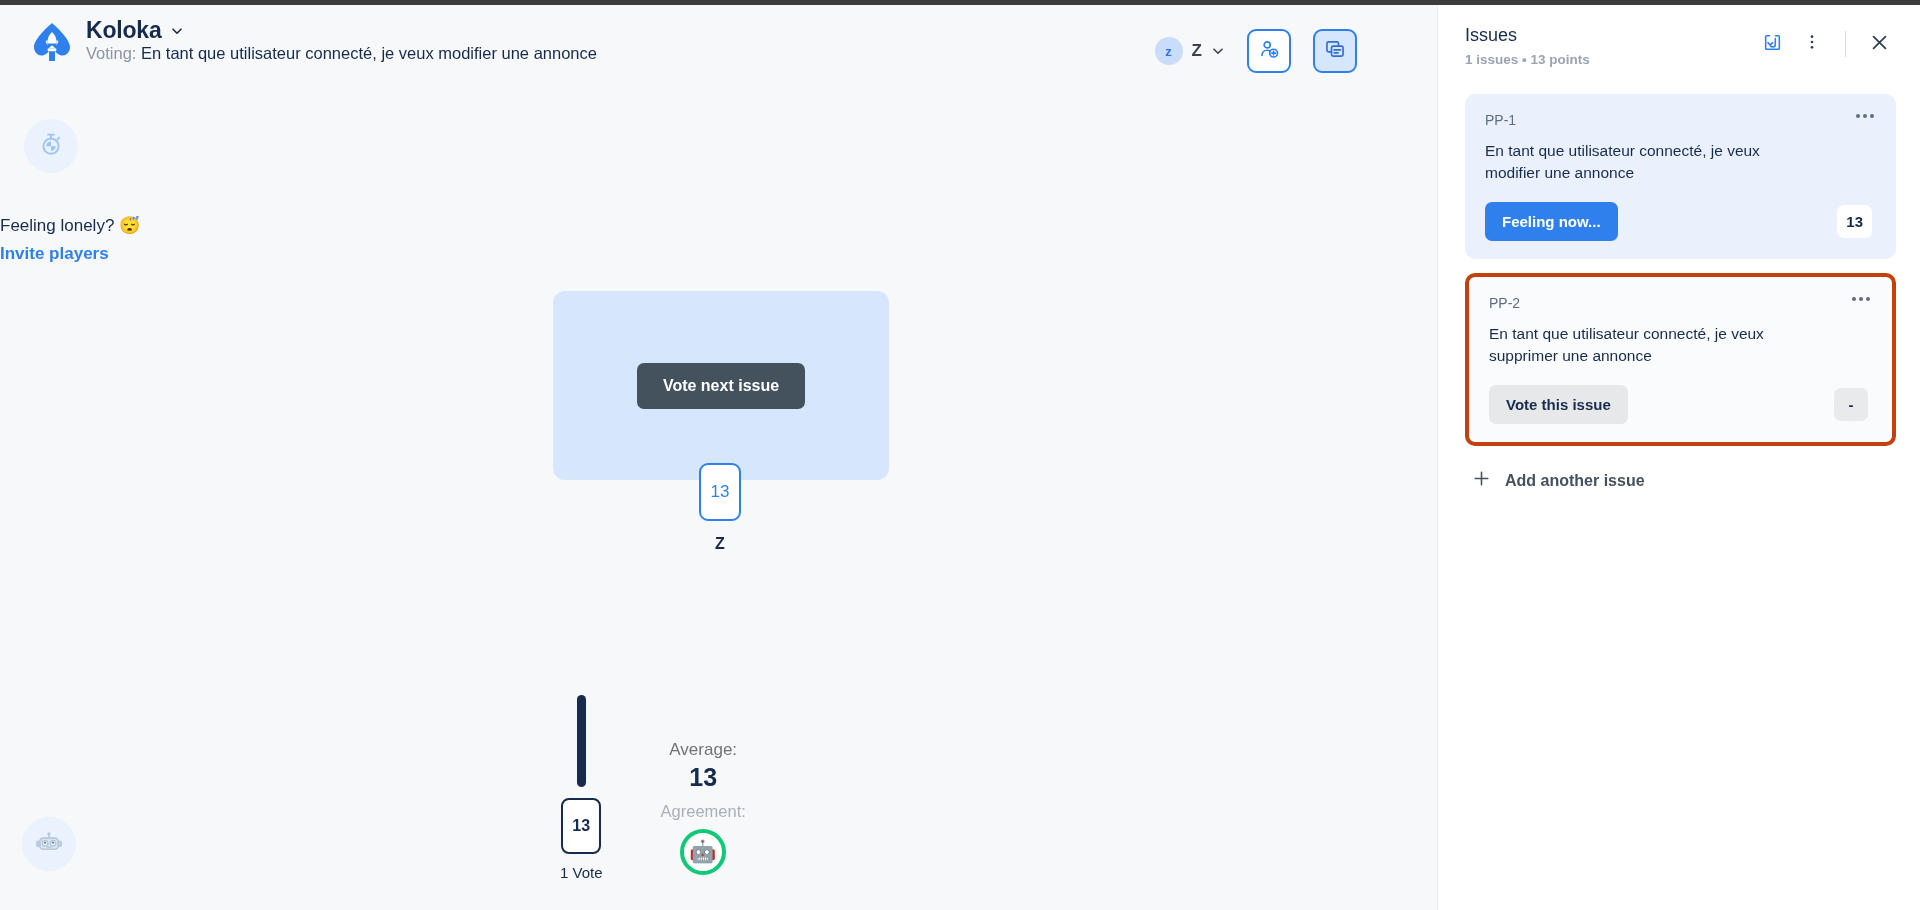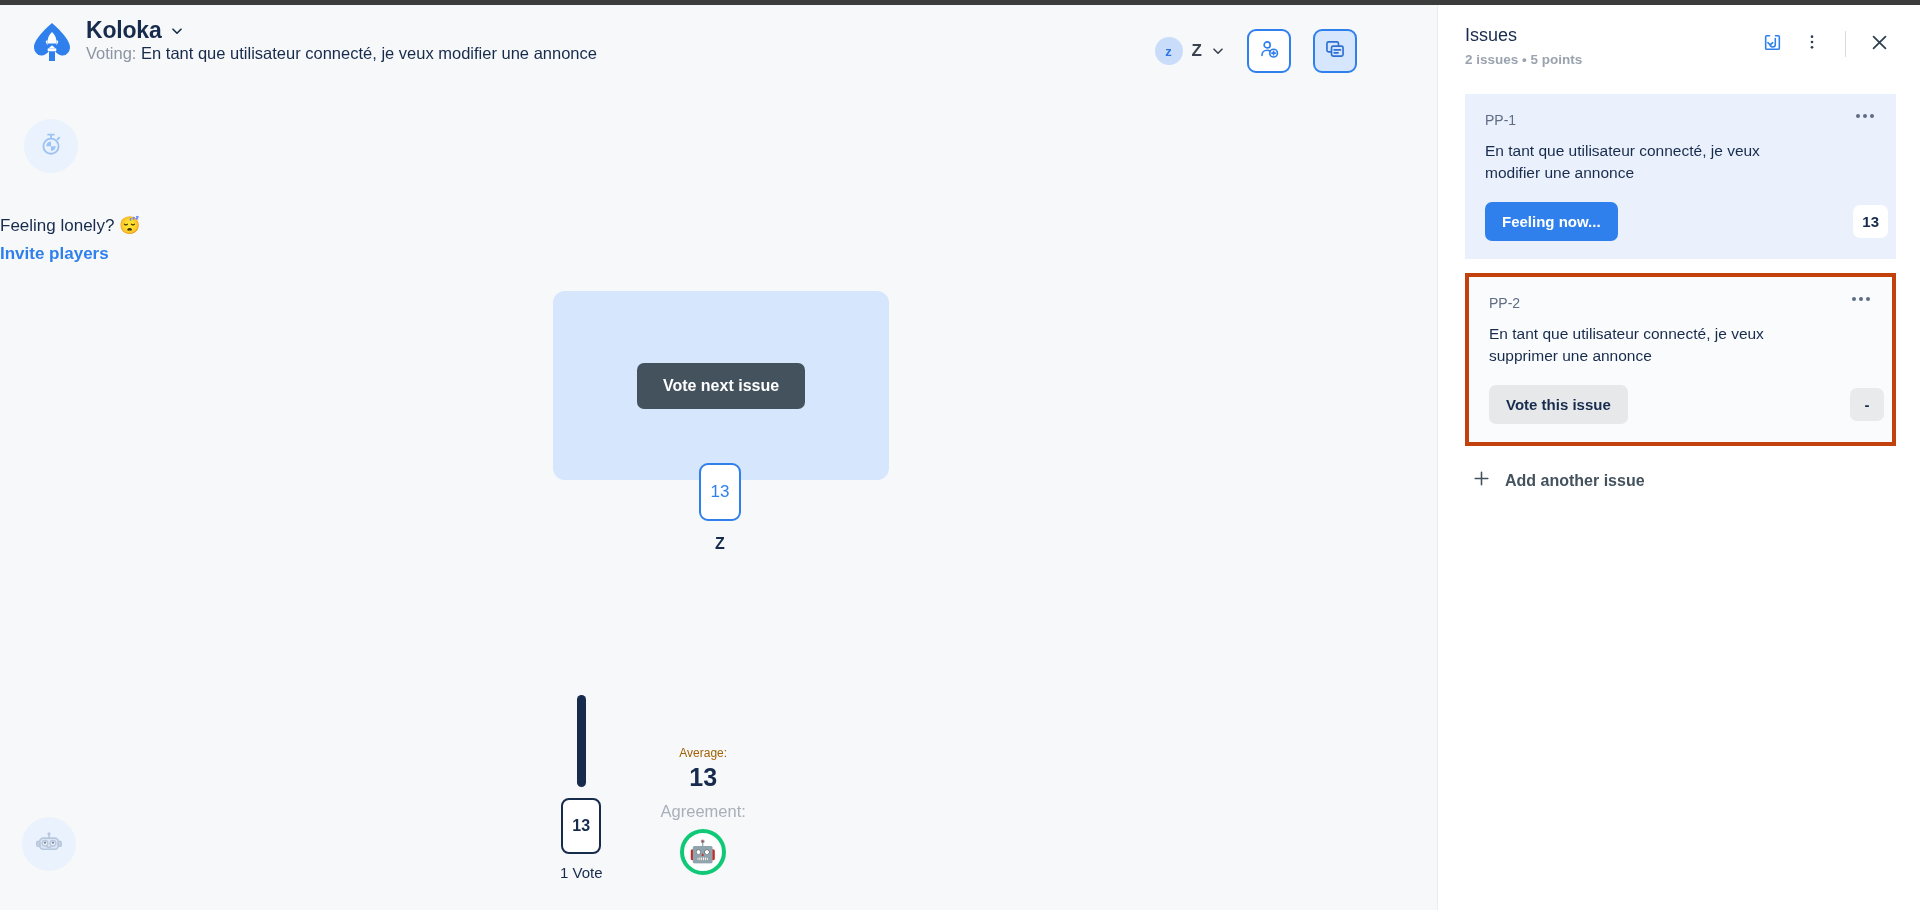--- a/index.html
+++ b/index.html
@@ -110,21 +110,21 @@
     width: 9px; height: 92px; background: #172b4d; border-radius: 5px;
     margin-bottom: 11px;
   }
   .hist-card {
     width: 40px; height: 56px; border: 2px solid #172b4d; border-radius: 8px;
     background: #fff; color: #172b4d; font-size: 16px; font-weight: 700;
     display: flex; align-items: center; justify-content: center;
   }
   .hist-label { margin-top: 10px; font-size: 15px; color: #172b4d; }
   .stats { display: flex; flex-direction: column; align-items: center; padding-bottom: 6px; }
-  .stat-label { font-size: 12px; color: #a16207; }
+  .stat-label { font-size: 17px; color: #737373; }
   .stat-value { font-size: 25px; font-weight: 700; color: #172b4d; margin-top: 3px; }
   .agreement-label { font-size: 16.5px; color: #a8b0bb; margin-top: 10px; }
   .agreement-badge {
     margin-top: 8px; width: 46px; height: 46px; border-radius: 50%;
     border: 4px solid #0fc977; background: #fff;
     display: flex; align-items: center; justify-content: center;
     font-size: 22px; line-height: 1;
   }
 
   
@@ -141,21 +141,21 @@
   .panel-sub { font-size: 13.5px; font-weight: 700; color: #9aa3af; margin-top: 6px; }
   .panel-actions { display: flex; align-items: center; gap: 6px; margin-top: 2px; }
   .p-act {
     width: 34px; height: 34px; border-radius: 6px; cursor: pointer;
     display: flex; align-items: center; justify-content: center;
   }
   .p-divider { width: 1px; height: 26px; background: #d8dce2; margin: 0 10px; }
 
   .issue-list { position: absolute; top: 89px; left: 27px; right: 24px; }
   .issue-card {
-    position: relative; border-radius: 0; padding: 18px 8px 18px 20px;
+    position: relative; border-radius: 10px; padding: 18px 24px 18px 20px;
     margin-bottom: 14px;
   }
   .issue-card.active { background: #eaf1fd; }
   .issue-card.idle { background: #fafbfc; border: 4px solid #c2410c; }
   .issue-key { font-size: 14px; color: #5e6c84; }
   .issue-title { font-size: 15.5px; color: #172b4d; line-height: 1.42; margin-top: 12px; width: 300px; }
   .issue-foot { display: flex; align-items: center; justify-content: space-between; margin-top: 18px; }
   .issue-btn {
     font-size: 15px; font-weight: 700; border: none; border-radius: 7px;
     padding: 11px 17px; cursor: pointer;
@@ -312,21 +312,21 @@
       </div>
 
     </div>
   </div>
 
   <div class="panel">
 
     <div class="panel-head">
       <div>
         <div class="panel-title">Issues</div>
-        <div class="panel-sub">2 issues • 5 points</div>
+        <div class="panel-sub">1 issues • 13 points</div>
       </div>
       <div class="panel-actions">
         <div class="p-act">
           <span>
             <svg viewBox="0 0 24 24" width="21" height="21" fill="none" stroke="#2f80ed" stroke-width="1.8" stroke-linecap="round" stroke-linejoin="round">
               <path d="M8.6 4.2H5.4A1.2 1.2 0 0 0 4.2 5.4v13.2a1.2 1.2 0 0 0 1.2 1.2h13.2a1.2 1.2 0 0 0 1.2-1.2V5.4a1.2 1.2 0 0 0-1.2-1.2h-3.2"></path>
               <path d="M15.2 7.6v6.6a2.9 2.9 0 0 1-5.8 0"></path>
               <path d="M12.2 12.2l-2.8 2.6-2.6-2.6"></path>
             </svg>
           </span>

